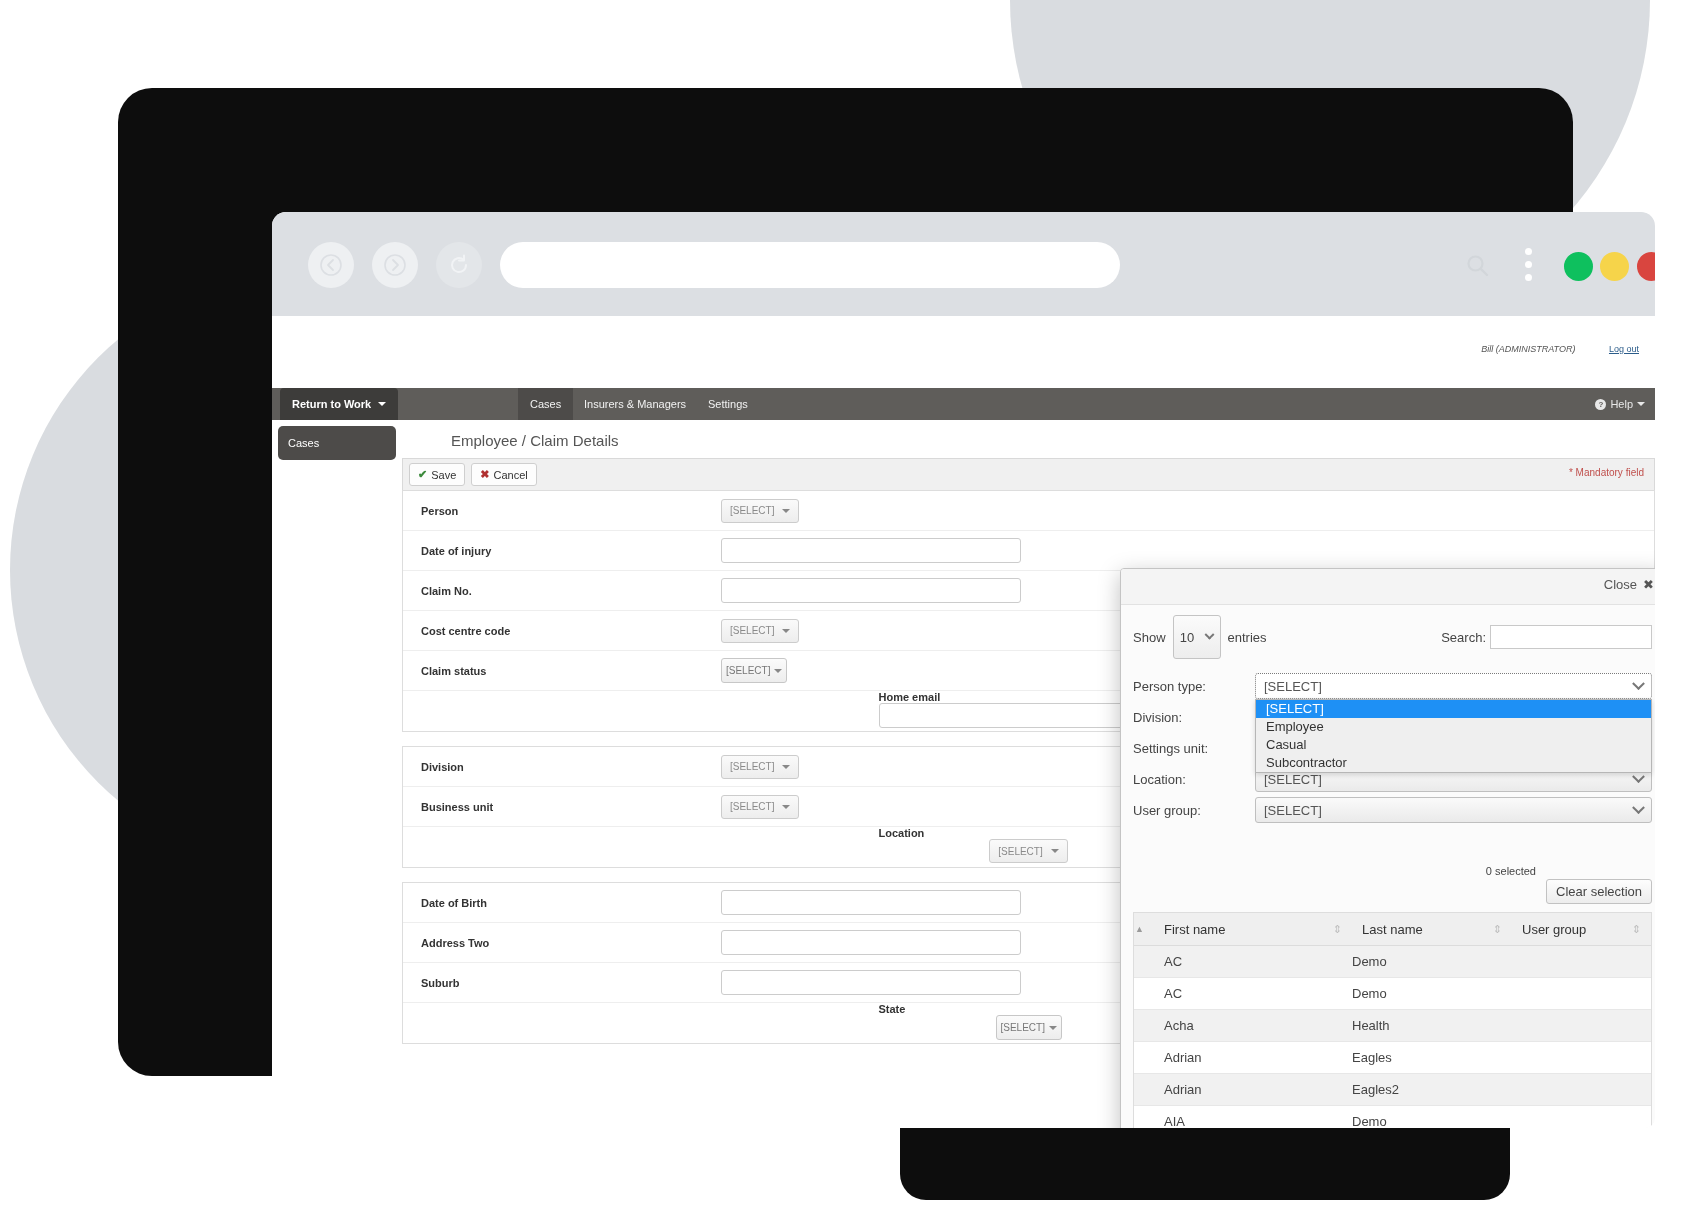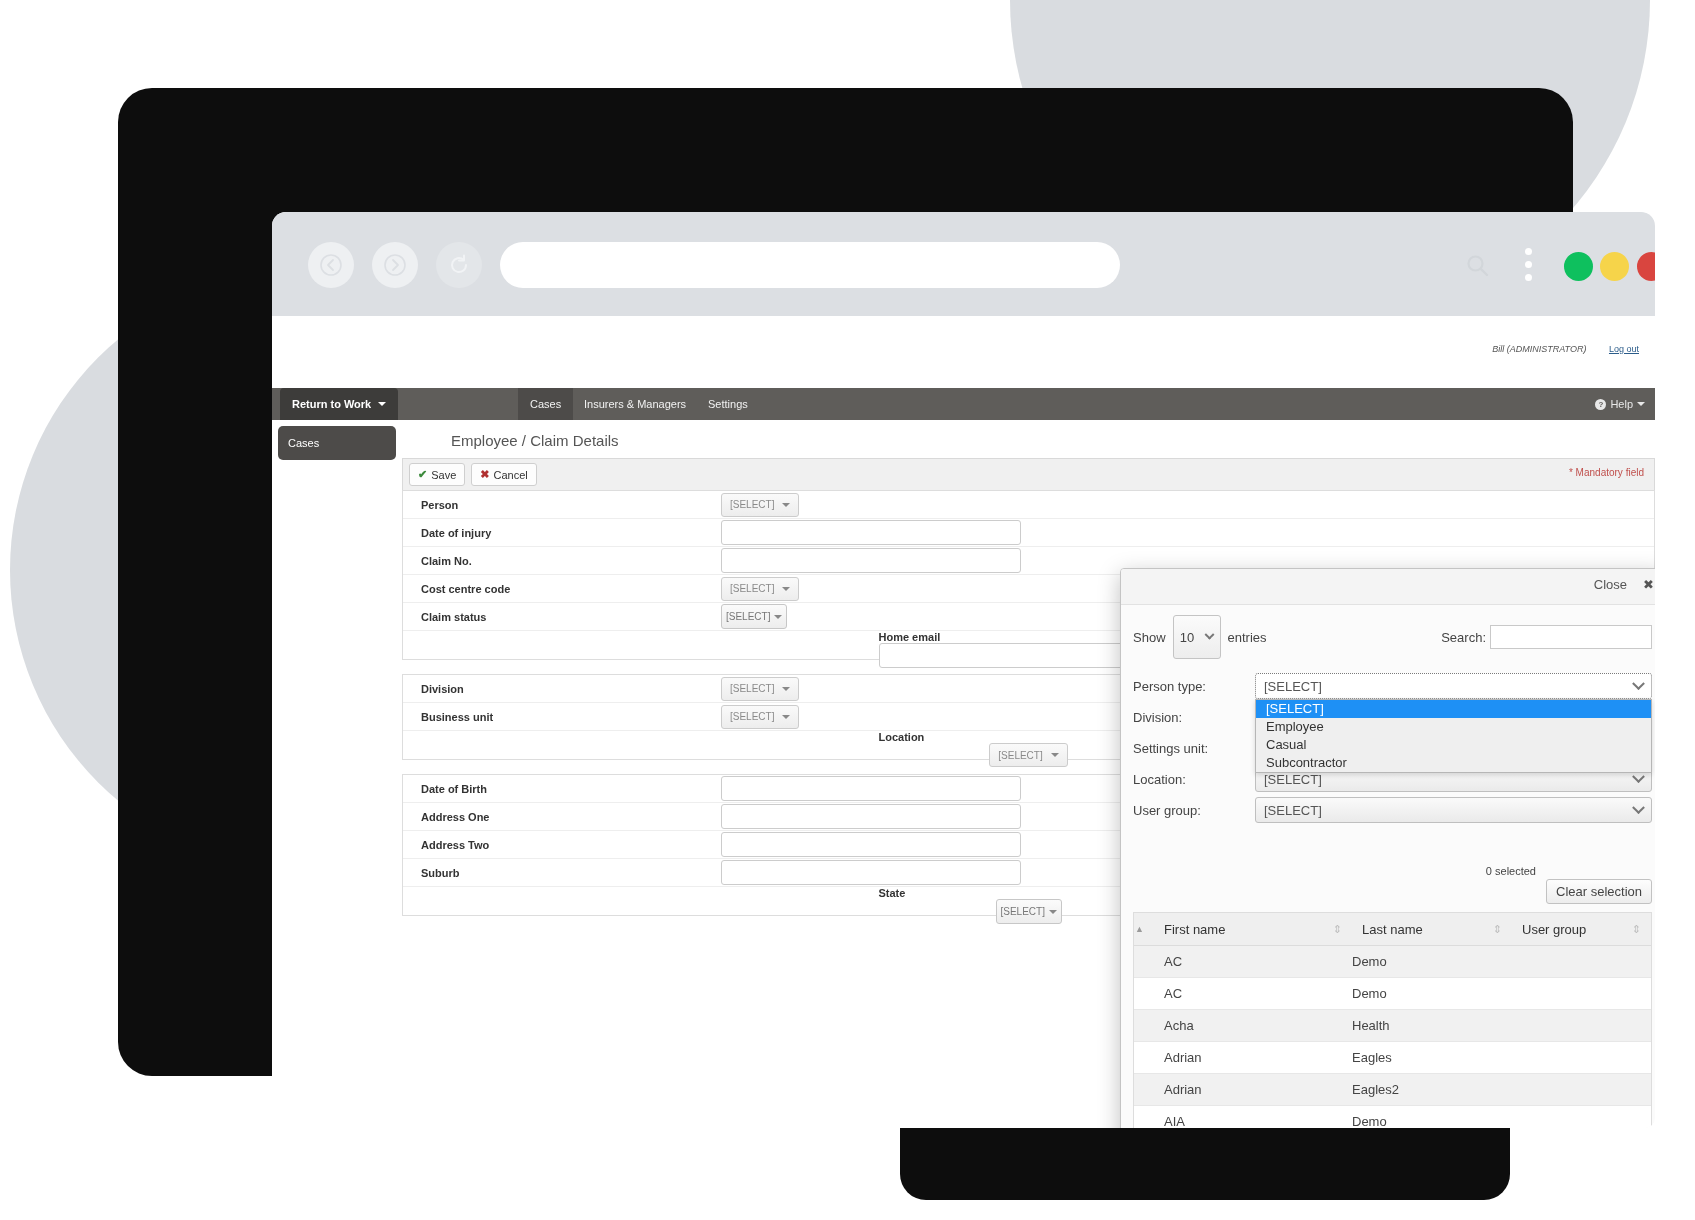--- a/index.html
+++ b/index.html
@@ -58,21 +58,21 @@
 
   
   #page { position: absolute; left: 0; top: 104px; width: 1383px; height: 812px; background:#fff; }
 
   #brandbar { position:relative; height: 72px; background:#fff; }
   #logo { position:absolute; left: 18px; top: 12px; font-size: 46px; font-weight: 700;
           color:#f7941e; letter-spacing:-2px; font-family:"DejaVu Sans", sans-serif; }
   #logo .tm { font-size: 11px; vertical-align: super; color:#f7941e; letter-spacing:0; }
   #userinfo { position:absolute; right: 16px; top: 28px; font-size: 9px; color:#555; }
   #userinfo .uname { font-style: italic; }
-  #userinfo a { color:#2b5c8a; margin-left: 20px; text-decoration: underline; }
+  #userinfo a { color:#2b5c8a; margin-left: 31px; text-decoration: underline; }
 
   #navbar { position:relative; height: 32px; background:#5f5d5a; }
   #nav-rtw {
     position:absolute; left: 8px; top: 0px; height: 32px; padding: 0 12px;
     background:#3d3c3a; color:#fff; font-size:11px; font-weight:700;
     display:flex; align-items:center; border-radius: 4px 4px 0 0;
   }
   .nav-tab { position:absolute; top:0; height:32px; display:flex; align-items:center;
              padding: 0 12px; color:#f2f2f2; font-size:11px; }
   #nav-cases { left: 246px; background:#4d4b49; }
@@ -98,21 +98,21 @@
   }
   .tb-btn {
     height: 23px; background: #fdfdfd; border:1px solid #cfcfcf; border-radius:3px;
     font-size:11px; color:#333; display:flex; align-items:center; gap:4px; padding: 0 8px;
   }
   .tick { color:#3c8a3c; font-weight:700; }
   .cross { color:#b03030; font-weight:700; }
   #mandatory { position:absolute; right: 10px; top: 8px; font-size:10px; color:#c0504d; }
 
   .fieldset { background:#fff; border:1px solid #dddddd; margin-bottom: 14px; }
-  .frow { display:flex; align-items:center; height: 28px; border-bottom:1px solid #eeeeee; padding: 0 18px; }
+  .frow { display:flex; align-items:center; height: 40px; border-bottom:1px solid #eeeeee; padding: 0 18px; }
   .frow:last-child { border-bottom:none;flex-direction:column; }
   .flabel { width: 300px; font-size: 11px; font-weight: 700; color:#333; }
   .fctl { flex: 1; }
   .sel-btn {
     display:inline-flex; align-items:center; gap:8px; height:24px; padding: 0 8px;
     background: linear-gradient(#fafafa,#ededed); border:1px solid #cccccc; border-radius:3px;
     font-size:10px; color:#8a8a8a;
   }
   .caret { border-left:4px solid transparent; border-right:4px solid transparent;
            border-top:4px solid #888; display:inline-block; }
@@ -123,21 +123,21 @@
   }
   .txtin { height: 25px; width: 300px; border:1px solid #cccccc; border-radius:3px; background:#fff; }
 
   
   #modal {
     position:absolute; left: 848px; top: 356px; width: 545px; height: 740px;
     background:#fbfbfb; border:1px solid #c4c4c4; border-radius: 4px;
     box-shadow: 0 6px 22px rgba(0,0,0,.25); overflow:hidden;
   }
   #modal-head { position:relative; height: 36px; background:#f4f4f4; border-bottom:1px solid #e2e2e2; }
-  #modal-close { position:absolute; right: 10px; top: 8px; font-size: 13px; color:#555; display:flex; gap:16px; align-items:center; }
+  #modal-close { position:absolute; right: 10px; top: 8px; font-size: 13px; color:#555; display:flex; gap:6px; align-items:center; }
   #modal-body { padding: 10px 12px 0 12px; }
   #len-search { display:flex; align-items:center; justify-content:space-between; margin-bottom: 12px; }
   #len-left { display:flex; align-items:center; gap:7px; font-size:13px; color:#444; }
   #len-select {
     width:48px; height:44px; background: linear-gradient(#fbfbfb,#ededed);
     border:1px solid #c4c4c4; border-radius:3px; font-size:13px; color:#444;
     display:flex; align-items:center; justify-content:space-around;
   }
   #search-wrap { display:flex; align-items:center; gap:4px; font-size:13px; color:#444; }
   #search-input { width: 162px; height:24px; border:1px solid #c9c9c9; background:#fff; }
@@ -341,24 +341,20 @@
                         <span class="caret"></span>
                       </div></div>
                   </div>
                 </div>
                 <div class="fieldset">
                   <div class="frow">
                     <div class="flabel">Date of Birth</div>
                     <div class="fctl"><input type="text" class="txtin" style=""></div>
                   </div>
                   <div class="frow">
-                    <div class="flabel">Address One</div>
-                    <div class="fctl"><input type="text" class="txtin" style=""></div>
-                  </div>
-                  <div class="frow">
                     <div class="flabel">Address Two</div>
                     <div class="fctl"><input type="text" class="txtin" style=""></div>
                   </div>
                   <div class="frow">
                     <div class="flabel">Suburb</div>
                     <div class="fctl"><input type="text" class="txtin" style=""></div>
                   </div>
                   <div class="frow">
                     <div class="flabel">State</div>
                     <div class="fctl"><div class="sel-native">

